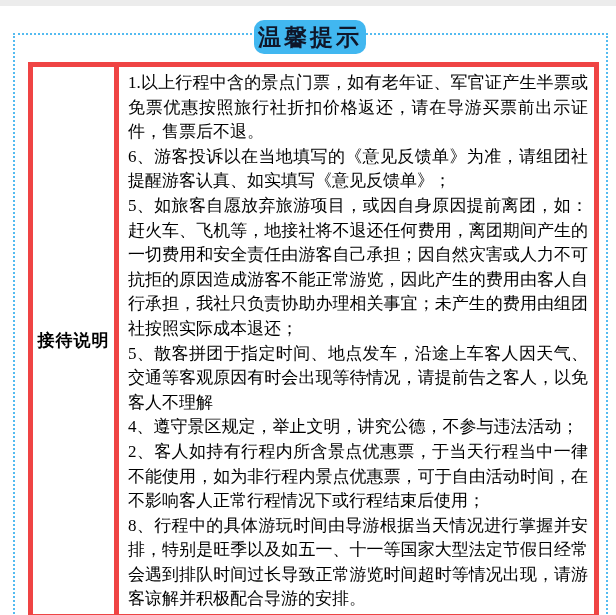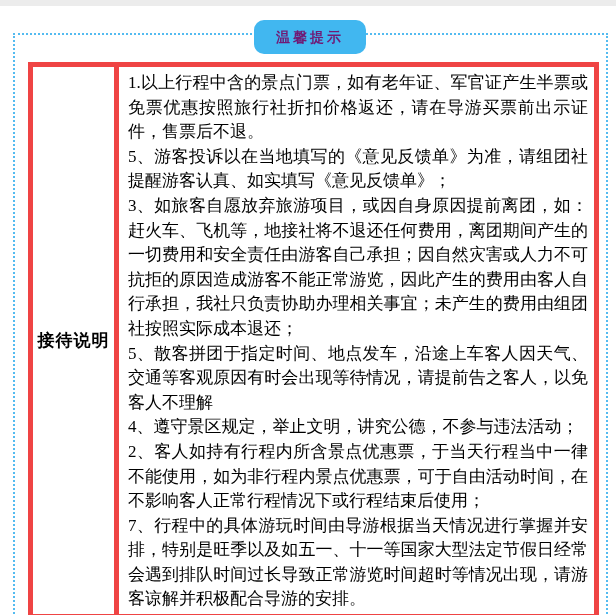--- a/index.html
+++ b/index.html
@@ -28,24 +28,24 @@
     border: 2px dotted #54bbf0;
     box-sizing: border-box;
     z-index: 1;
   }
   .tips-badge {
     position: absolute;
     left: 254px; top: 20px;
     width: 112px; height: 34px;
     background: #41b7f0;
     border-radius: 10px;
-    color: #701a75;
+    color: #0f172a;
     font-family: "Liberation Sans", sans-serif;
     font-weight: bold;
-    font-size: 14px;
+    font-size: 23px;
     letter-spacing: 3px;
     text-align: center;
     line-height: 34px;
     z-index: 3;
   }
   table.reception-table {
     position: absolute;
     left: 28px; top: 62px;
     border-collapse: collapse;
     z-index: 2;
@@ -92,26 +92,26 @@
 <div class="tips-panel"></div>
 
 <div class="tips-badge">温馨提示</div>
 
 <table class="reception-table">
   <tbody>
       <tr>
     <th class="row-header">接待说明</th>
     <td class="notes-cell">
       <p>1.以上行程中含的景点门票，如有老年证、军官证产生半票或免票优惠按照旅行社折扣价格返还，请在导游买票前出示证件，售票后不退。</p>
-      <p>5、游客投诉以在当地填写的《意见反馈单》为准，请组团社提醒游客认真、如实填写《意见反馈单》；</p>
-      <p>3、如旅客自愿放弃旅游项目，或因自身原因提前离团，如：赶火车、飞机等，地接社将不退还任何费用，离团期间产生的一切费用和安全责任由游客自己承担；因自然灾害或人力不可抗拒的原因造成游客不能正常游览，因此产生的费用由客人自行承担，我社只负责协助办理相关事宜；未产生的费用由组团社按照实际成本退还；</p>
+      <p>6、游客投诉以在当地填写的《意见反馈单》为准，请组团社提醒游客认真、如实填写《意见反馈单》；</p>
+      <p>5、如旅客自愿放弃旅游项目，或因自身原因提前离团，如：赶火车、飞机等，地接社将不退还任何费用，离团期间产生的一切费用和安全责任由游客自己承担；因自然灾害或人力不可抗拒的原因造成游客不能正常游览，因此产生的费用由客人自行承担，我社只负责协助办理相关事宜；未产生的费用由组团社按照实际成本退还；</p>
       <p>5、散客拼团于指定时间、地点发车，沿途上车客人因天气、交通等客观原因有时会出现等待情况，请提前告之客人，以免客人不理解</p>
       <p>4、遵守景区规定，举止文明，讲究公德，不参与违法活动；</p>
       <p>2、客人如持有行程内所含景点优惠票，于当天行程当中一律不能使用，如为非行程内景点优惠票，可于自由活动时间，在不影响客人正常行程情况下或行程结束后使用；</p>
-      <p>7、行程中的具体游玩时间由导游根据当天情况进行掌握并安排，特别是旺季以及如五一、十一等国家大型法定节假日经常会遇到排队时间过长导致正常游览时间超时等情况出现，请游客谅解并积极配合导游的安排。</p>
+      <p>8、行程中的具体游玩时间由导游根据当天情况进行掌握并安排，特别是旺季以及如五一、十一等国家大型法定节假日经常会遇到排队时间过长导致正常游览时间超时等情况出现，请游客谅解并积极配合导游的安排。</p>
     </td>
   </tr>
   <tr class="next-row-stub">
     <th></th>
     <td></td>
   </tr>
 </tbody>
   </table>
 
 </body></html>

